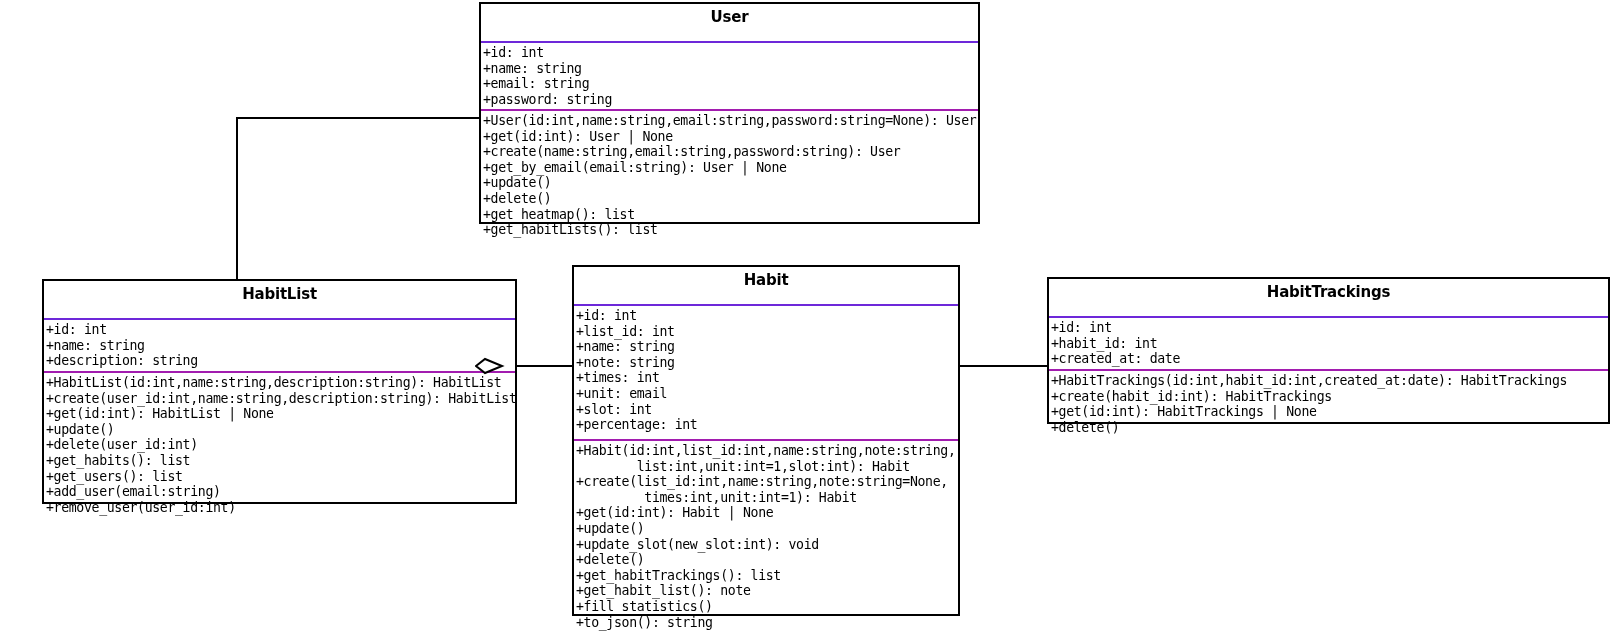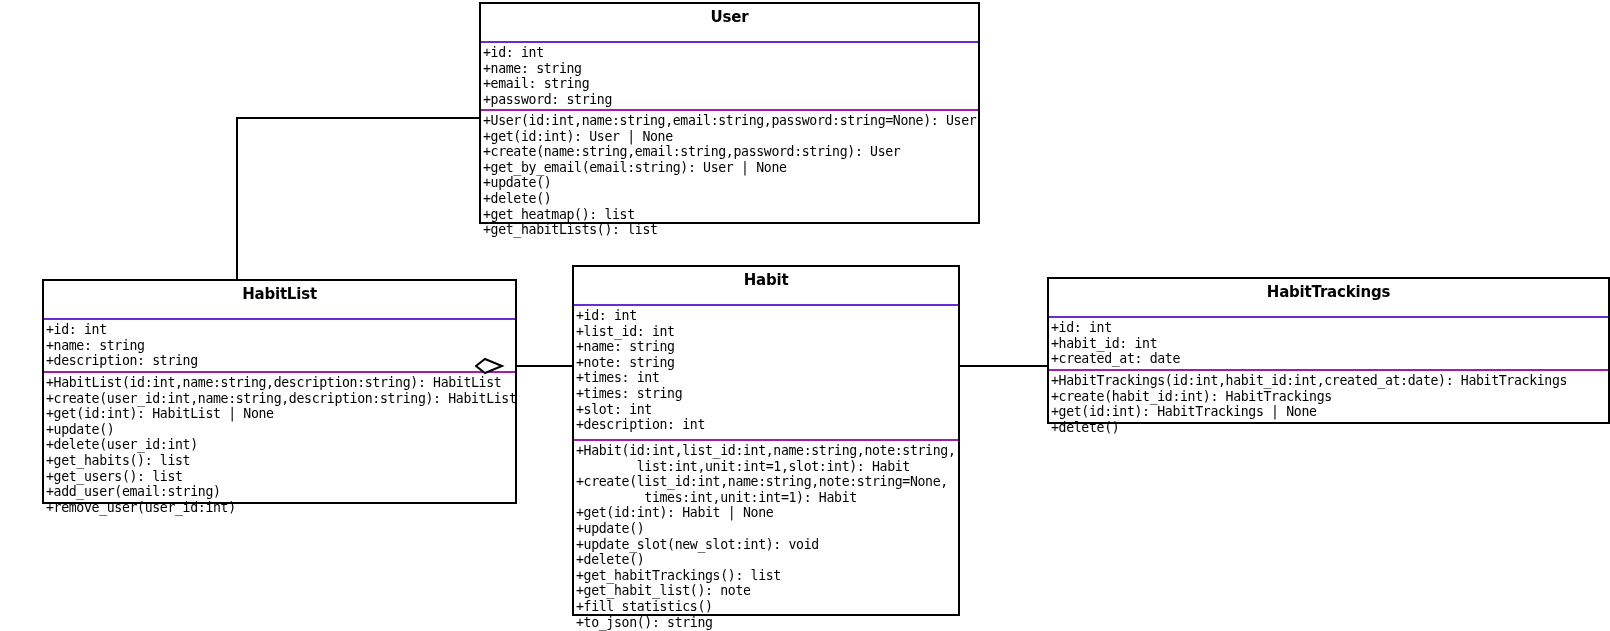--- a/index.html
+++ b/index.html
@@ -126,23 +126,23 @@
   </div>
 
   <div class="uml-class" style="left:572px; top:265px; width:388px; height:351px;">
     <div class="uml-title">Habit</div>
     <div class="uml-compartment" style="height:133px;">
       <div class="uml-row">+id: int</div>
       <div class="uml-row">+list_id: int</div>
       <div class="uml-row">+name: string</div>
       <div class="uml-row">+note: string</div>
       <div class="uml-row">+times: int</div>
-      <div class="uml-row">+times: string</div>
+      <div class="uml-row">+unit: email</div>
       <div class="uml-row">+slot: int</div>
-      <div class="uml-row">+description: int</div>
+      <div class="uml-row">+percentage: int</div>
     </div>
     <div class="uml-compartment divided">
       <div class="uml-row">+Habit(id:int,list_id:int,name:string,note:string,</div>
       <div class="uml-row">        list:int,unit:int=1,slot:int): Habit</div>
       <div class="uml-row">+create(list_id:int,name:string,note:string=None,</div>
       <div class="uml-row">         times:int,unit:int=1): Habit</div>
       <div class="uml-row">+get(id:int): Habit | None</div>
       <div class="uml-row">+update()</div>
       <div class="uml-row">+update_slot(new_slot:int): void</div>
       <div class="uml-row">+delete()</div>

